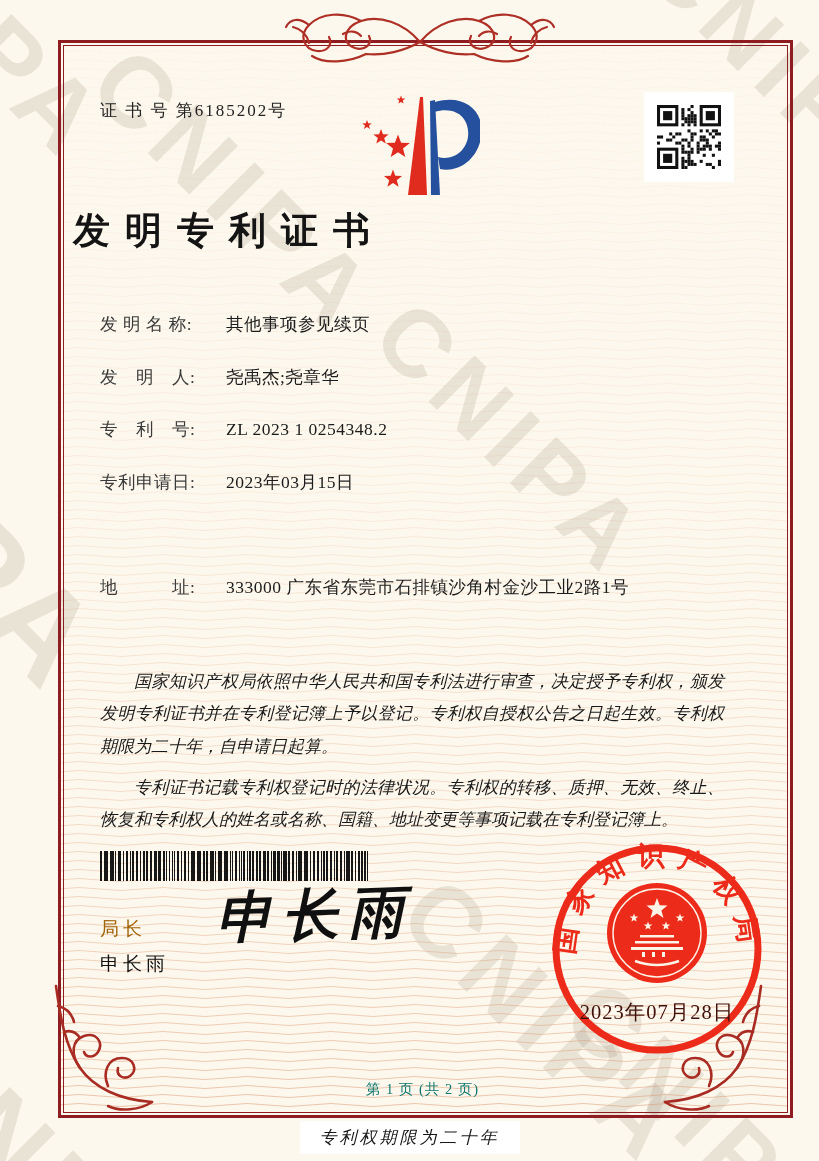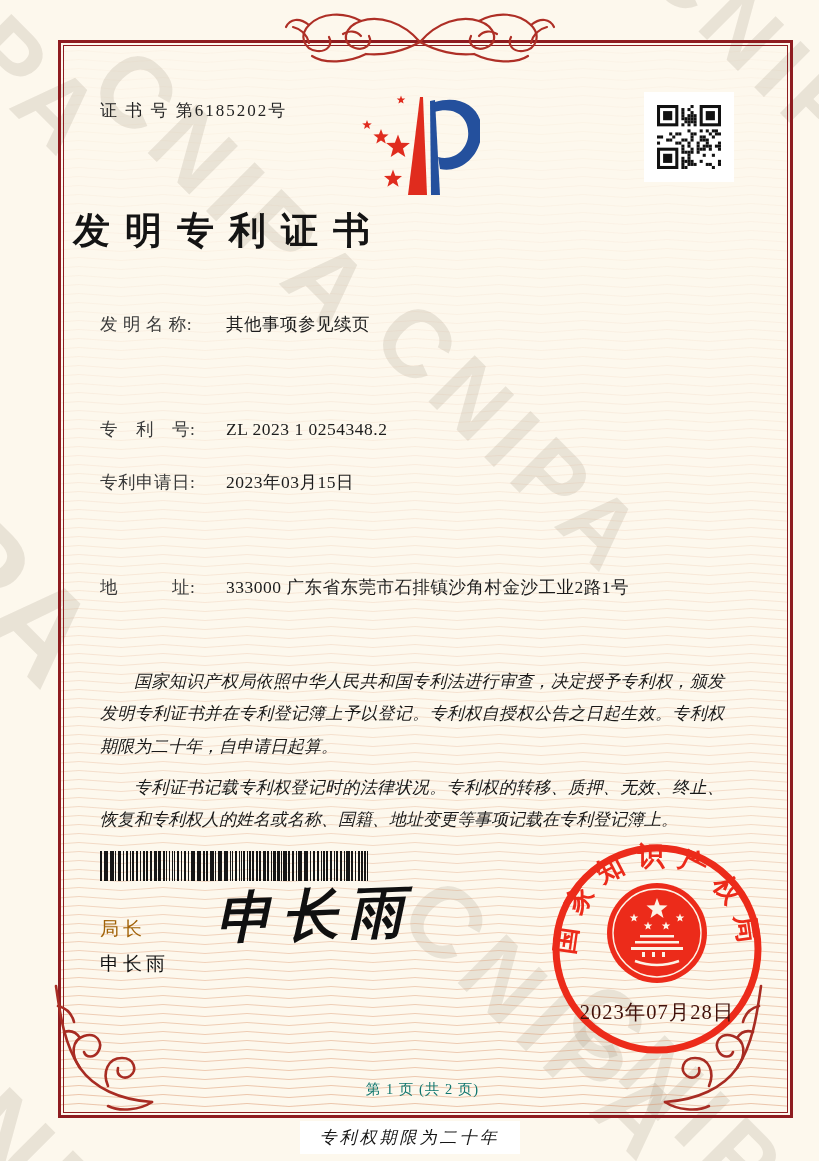--- a/index.html
+++ b/index.html
@@ -352,20 +352,23 @@
       <rect x="0" y="42.666666666666664" width="21.333333333333332" height="21.333333333333332" fill="#111"></rect>
       <rect x="3.0476190476190474" y="45.71428571428571" width="15.238095238095237" height="15.238095238095237" fill="#fff"></rect>
       <rect x="6.095238095238095" y="48.76190476190476" width="9.142857142857142" height="9.142857142857142" fill="#111"></rect>
     </svg>
 
   <div class="title">发明专利证书</div>
 
   <div class="row" style="top:312px">
     <span class="f-label">发 明 名 称:</span><span>其他事项参见续页</span>
   </div>
+  <div class="row" style="top:365px">
+    <span class="f-label">发　明　人:</span><span>尧禹杰;尧章华</span>
+  </div>
   <div class="row" style="top:417px">
     <span class="f-label">专　利　号:</span><span>ZL 2023 1 0254348.2</span>
   </div>
   <div class="row" style="top:470px">
     <span class="f-label">专利申请日:</span><span>2023年03月15日</span>
   </div>
   <div class="row" style="top:575px">
     <span class="f-label">地　　　址:</span><span>333000 广东省东莞市石排镇沙角村金沙工业2路1号</span>
   </div>
 

